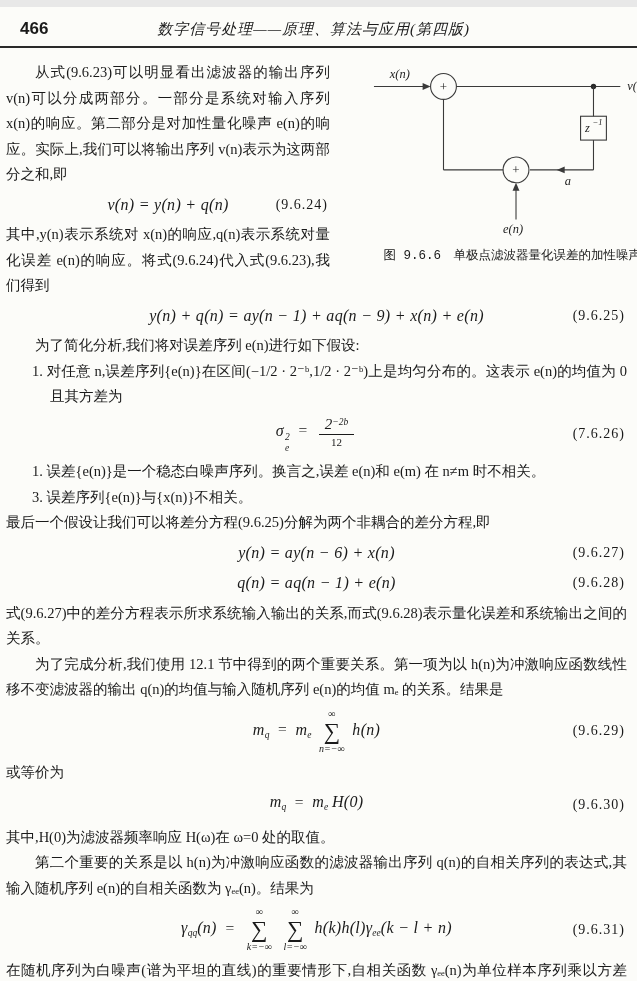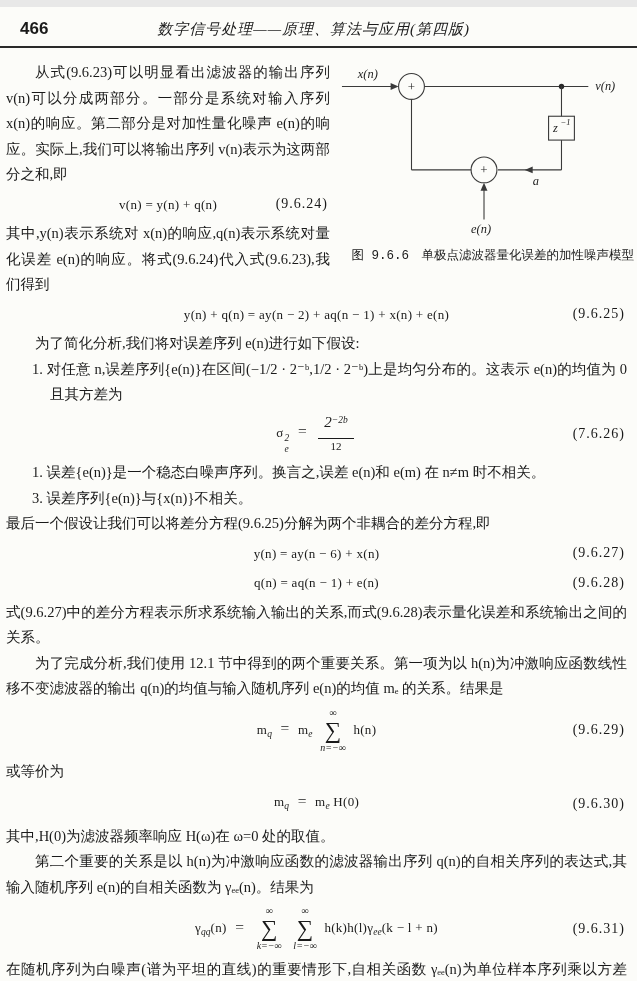--- a/index.html
+++ b/index.html
@@ -12,31 +12,31 @@
     display:flex;align-items:baseline;
     padding:12px 18px 7px 20px;
     border-bottom:2px solid #2a2a2a;
   }
   .page-num{font-family:"Liberation Sans","DejaVu Sans",sans-serif;font-weight:bold;font-size:17px;}
   .header-title{flex:1;text-align:center;font-size:15px;font-style:italic;letter-spacing:1px;padding-right:40px;}
   .content{padding:12px 10px 0 6px;font-size:14.5px;line-height:25.5px;}
   p{margin:0;text-align:justify;}
   .indent{text-indent:2em;}
   .li{padding-left:44px;text-indent:-18px;}
-  .intro-flex{display:flex;}
+  .intro-flex{display:flex;gap:32px;}
   .intro-left{width:324px;flex:0 0 324px;}
   .figure-block{flex:1;padding-left:6px;padding-top:2px;}
   .fig-caption{font-size:12.5px;text-align:right;margin-top:4px;line-height:17px;font-family:Liberation Mono, monospace;}
   .eq-row{position:relative;text-align:center;margin:4px 0;white-space:nowrap;}
-  .eq-body,.mi{font-size:13px;letter-spacing:0.3px;}
+  .eq-body,.mi{font-style:italic;font-size:16px;letter-spacing:0.3px;}
   .mo{font-style:normal;font-size:15.5px;margin:0 5px;}
   .eq-no{position:absolute;right:2px;top:50%;transform:translateY(-50%);font-style:normal;font-size:14px;letter-spacing:1px;}
   .eq-row sub{font-size:9.5px;font-style:italic;vertical-align:-3px;letter-spacing:0;}
   .frac{display:inline-block;vertical-align:middle;text-align:center;margin:0 3px;line-height:1.15;}
-  .fnum{display:block;border-bottom:1.3px solid #1a1a1a;padding:0 6px 7px;font-style:italic;font-size:15px;}
+  .fnum{display:block;border-bottom:1.3px solid #1a1a1a;padding:0 6px 1px;font-style:italic;font-size:15px;}
   .fden{display:block;padding-top:1px;font-style:normal;font-size:11px;}
   .fnum sup{font-size:9.5px;vertical-align:4px;}
   .supsub{display:inline-flex;flex-direction:column;font-size:9.5px;line-height:1.1;vertical-align:-5px;font-style:italic;text-align:left;margin-left:1px;}
   .sum{display:inline-flex;flex-direction:column;align-items:center;vertical-align:middle;margin:0 4px;line-height:1;}
   .s-top,.s-bot{font-size:10px;font-style:italic;}
   .s-sym{font-size:23px;font-style:normal;padding:1px 0;}
   .eq-tall{margin:6px 0;}
   svg{display:block;}
   .fig-label{font-style:italic;font-size:12.5px;fill:#222;font-family:"Liberation Serif","DejaVu Serif",serif;}
   .fig-small{font-size:8.5px;}
@@ -96,21 +96,21 @@
           <text x="136" y="172" class="fig-label">e(n)</text>
 
           <line x1="136" y1="108" x2="76" y2="108" stroke="#3a3a3a" stroke-width="1.1"></line>
           <line x1="76" y1="108" x2="76" y2="37" stroke="#3a3a3a" stroke-width="1.1"></line>
         </svg>
         <figcaption class="fig-caption">图 9.6.6　单极点滤波器量化误差的加性噪声模型</figcaption>
       </figure>
     </div>
 
     <div class="eq-row">
-      <span class="eq-body">y(n) + q(n) = ay(n − 2) + aq(n − 1) + x(n) + e(n)</span>
+      <span class="eq-body">y(n) + q(n) = ay(n − 1) + aq(n − 9) + x(n) + e(n)</span>
       <span class="eq-no">(9.6.25)</span>
     </div>
 
     <p class="indent">为了简化分析,我们将对误差序列 e(n)进行如下假设:</p>
 
     <p class="li">1. 对任意 n,误差序列{e(n)}在区间(−1/2 · 2⁻ᵇ,1/2 · 2⁻ᵇ)上是均匀分布的。这表示 e(n)的均值为 0 且其方差为</p>
 
     <div class="eq-row eq-tall">
       <span class="mi">σ</span><span class="supsub">
           <span>2</span>

